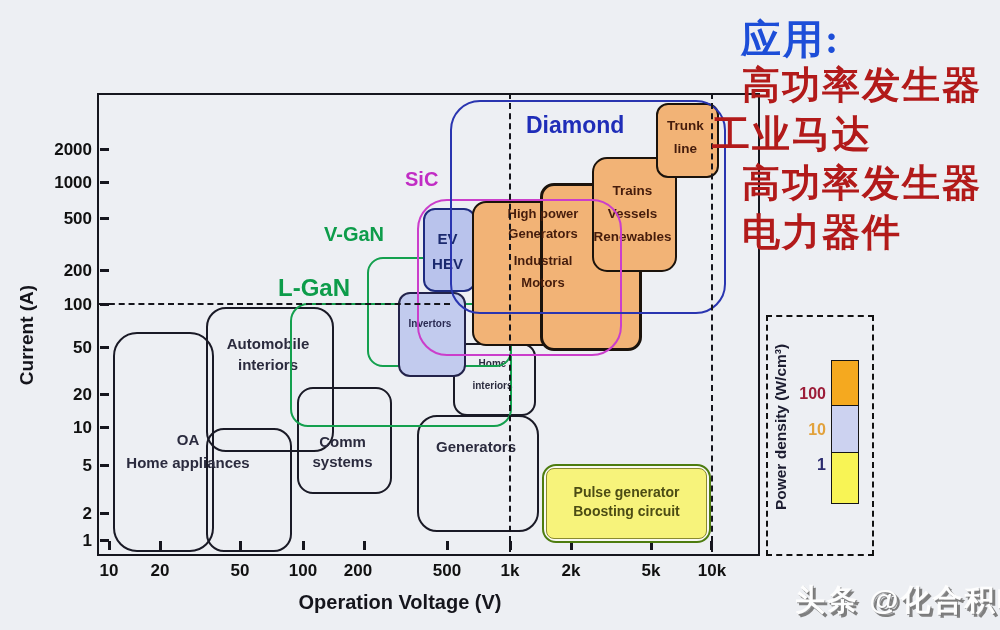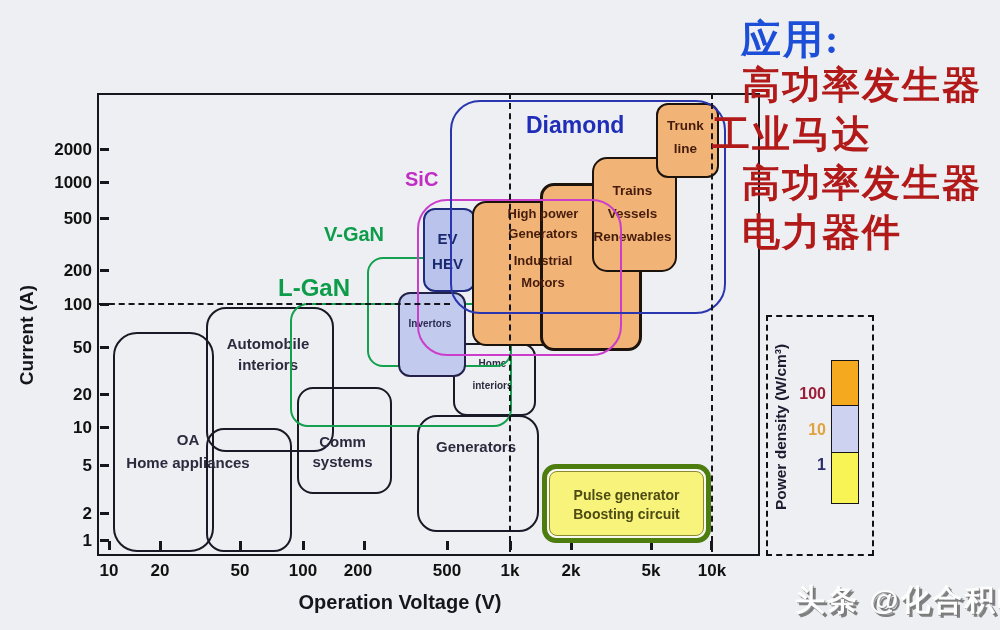--- a/index.html
+++ b/index.html
@@ -148,21 +148,21 @@
 
 <div class="abs rlabel" style="left:526px;top:112px;font-size:23px;color:#1f2db8;">Diamond</div>
 <div class="abs rlabel" style="left:405px;top:168px;font-size:20px;color:#c12cc4;">SiC</div>
 <div class="abs rlabel" style="left:324px;top:223px;font-size:20px;color:#0d9c4a;">V-GaN</div>
 <div class="abs rlabel" style="left:278px;top:274px;font-size:24px;color:#0d9c4a;">L-GaN</div>
 
 <div class="abs dash-h" style="left:99px;top:303px;width:351px;"></div>
 <div class="abs dash-v" style="left:509px;top:93px;height:459px;"></div>
 <div class="abs dash-v" style="left:711px;top:93px;height:459px;"></div>
 
-<div class="abs" style="left:542px;top:464px;width:169px;height:79px;background:#f9f9f3;border:5px solid #4d7c0f;border-radius:14px;box-sizing:border-box;">
+<div class="abs" style="left:542px;top:464px;width:169px;height:79px;background:#f9f9f3;border:2px solid #4d7c0f;border-radius:14px;box-sizing:border-box;">
   <div style="position:absolute;left:2px;top:2px;right:2px;bottom:2px;background:#f7f37b;border:1.6px solid #8a8a30;border-radius:8px;">
     <div class="btxt" style="margin-top:14px;font-size:14px;line-height:19px;color:#4c4c14;">
       <div>Pulse generator</div>
       <div>Boosting circuit</div>
     </div>
   </div>
 </div>
 
 <div class="abs legend-box" style="left:766px;top:315px;width:104px;height:237px;"></div>
 <div class="abs rot" style="left:677px;top:417px;width:210px;height:20px;font-size:15.5px;font-weight:600;color:#1c1c30;">Power density (W/cm³)</div>

